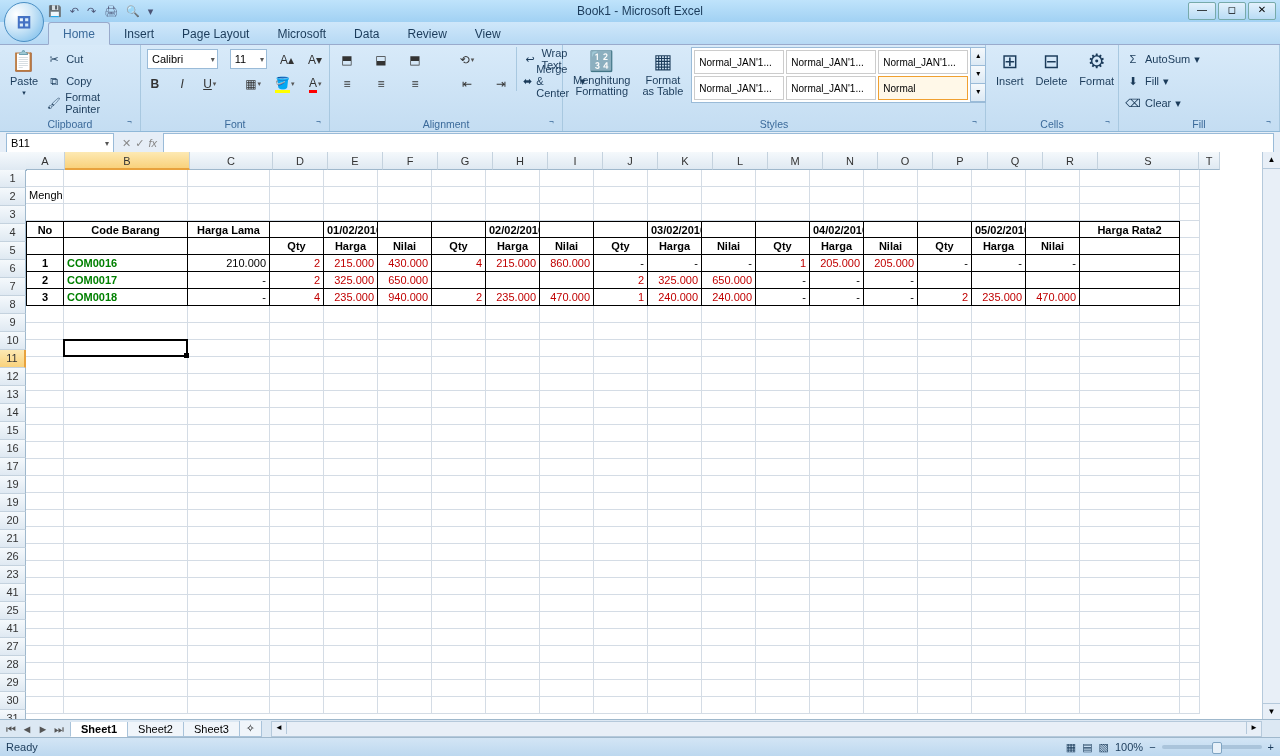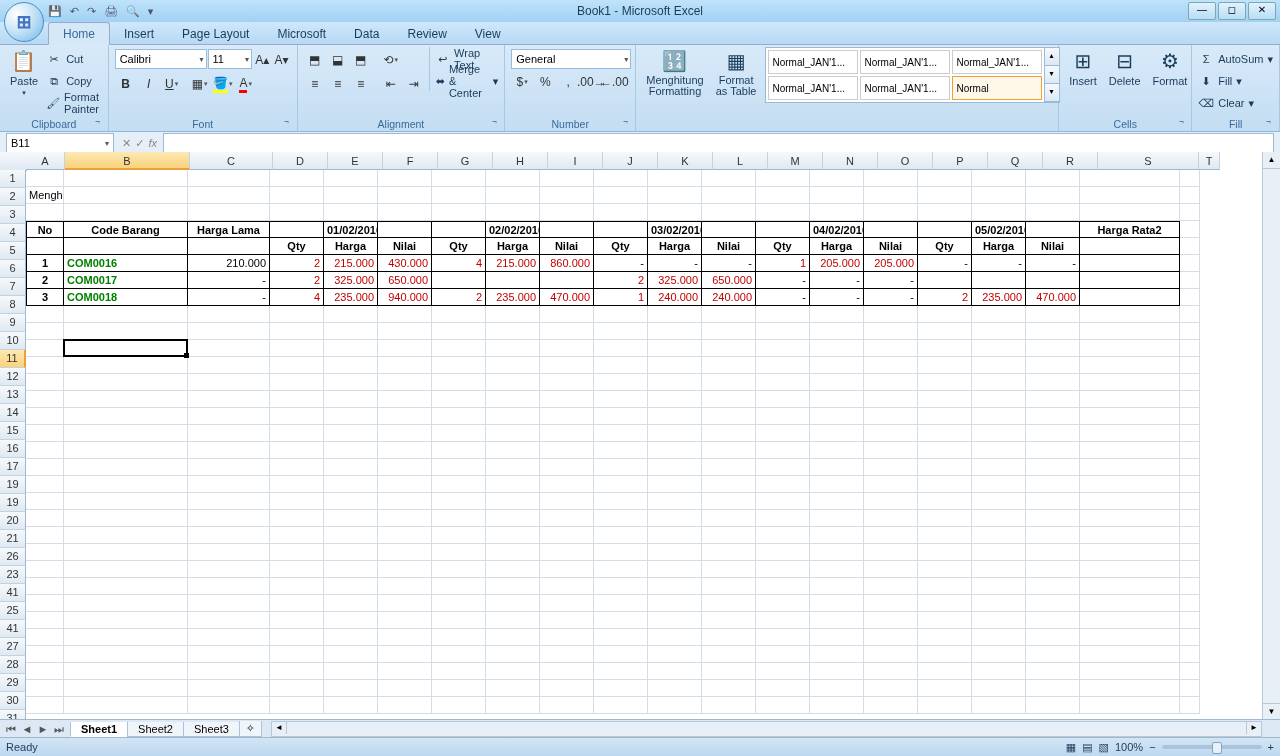--- a/index.html
+++ b/index.html
@@ -21,21 +21,21 @@
 .group-body{flex:1;display:flex;align-items:flex-start;gap:4px}
 .group-label{text-align:center;font-size:10.5px;color:#3b6a9a;padding:1px 0;position:relative}
 .group-label::after{content:"⌐";position:absolute;right:2px;top:0;font-size:8px;color:#3b6a9a;transform:scaleX(-1)}
 .bigbtn{display:flex;flex-direction:column;align-items:center;padding:2px 4px;gap:2px;font-size:11px;color:#1b3b5a;cursor:pointer}
 .bigbtn .ic{font-size:20px}
 .smallrow{display:flex;align-items:center;gap:4px;height:20px;font-size:11px;color:#1b3b5a;cursor:pointer}
 .smallrow .ic{width:16px;text-align:center}
 .col{display:flex;flex-direction:column;gap:2px;padding-top:2px}
 .combo{height:18px;background:#fff;border:1px solid #9abbd8;font-size:11px;padding:0 14px 0 4px;position:relative;display:inline-flex;align-items:center}
 .combo::after{content:"▾";position:absolute;right:2px;font-size:8px;color:#555}
-.btnrow{display:flex;gap:1px}
+.btnrow{display:flex;gap:12px}
 .rbtn{width:20px;height:20px;display:flex;align-items:center;justify-content:center;border:1px solid transparent;cursor:pointer;font-size:12px;color:#333}
 .rbtn.dd::after{content:"▾";font-size:7px;margin-left:1px;color:#555}
 .styles-gallery{display:grid;grid-template-columns:repeat(3,90px);grid-template-rows:24px 24px;gap:2px;border:1px solid #9abbd8;background:#fff;padding:2px}
 .style-item{border:1px solid #ccc;background:#fff;font-size:10px;display:flex;align-items:center;padding:0 4px;overflow:hidden;white-space:nowrap}
 .style-item.sel{border:1px solid #f0a030;background:#fff8e8}
 .gallery-scroll{width:14px;display:flex;flex-direction:column;border:1px solid #9abbd8;border-left:none}
 .gallery-scroll div{flex:1;background:linear-gradient(#f5f9fc,#dce9f4);text-align:center;font-size:8px;border-bottom:1px solid #9abbd8;line-height:16px}
 
 .fbar{height:22px;background:#e6eef7;border-bottom:1px solid #a9c3da;display:flex;align-items:center}
 .namebox{width:98px;height:18px;background:#fff;border:1px solid #9abbd8;margin:0 2px 0 6px;display:flex;align-items:center;padding:0 4px;font-size:11px;justify-content:space-between}
@@ -191,35 +191,20 @@
         <div class="smallrow">
             <span class="ic">↩</span>
             <span>Wrap Text</span>
           </div>
         <div class="smallrow"><span class="ic">⬌</span><span>Merge &amp; Center</span> ▾</div>
       </div>
     </div>
     <div class="group-label">Alignment</div>
   </div>
 
-  <div class="group" style="width:118px">
-    <div class="group-body">
-        <div class="col" style="width:100%">
-      <div class="combo" style="width:100px">General</div>
-      <div class="btnrow">
-        <div class="rbtn dd">$</div>
-        <div class="rbtn">%</div>
-        <div class="rbtn">,</div>
-        <div class="rbtn">.00→</div>
-        <div class="rbtn">←.00</div>
-      </div>
-    </div>
-      </div>
-    <div class="group-label">Number</div>
-  </div>
 
   <div class="group" style="width:410px">
     <div class="group-body">
       <div class="bigbtn">
           <span class="ic">🔢</span>
           <span style="white-space:pre;text-align:center;line-height:11px">Menghitung
 Formatting</span>
         </div>
       <div class="bigbtn">
           <span class="ic">▦</span>
@@ -235,20 +220,21 @@
           <div class="style-item">Normal_JAN'1...</div>
           <div class="style-item sel">Normal</div>
         </div>
         <div class="gallery-scroll">
             <div>▴</div>
             <div>▾</div>
             <div>▾</div>
           </div>
       </div>
     </div>
+    <div class="group-label">Styles</div>
   </div>
 
   <div class="group" style="width:120px">
     <div class="group-body">
       <div class="bigbtn">
           <span class="ic">⊞</span>
           <span>Insert</span>
         </div>
       <div class="bigbtn">
           <span class="ic">⊟</span>

